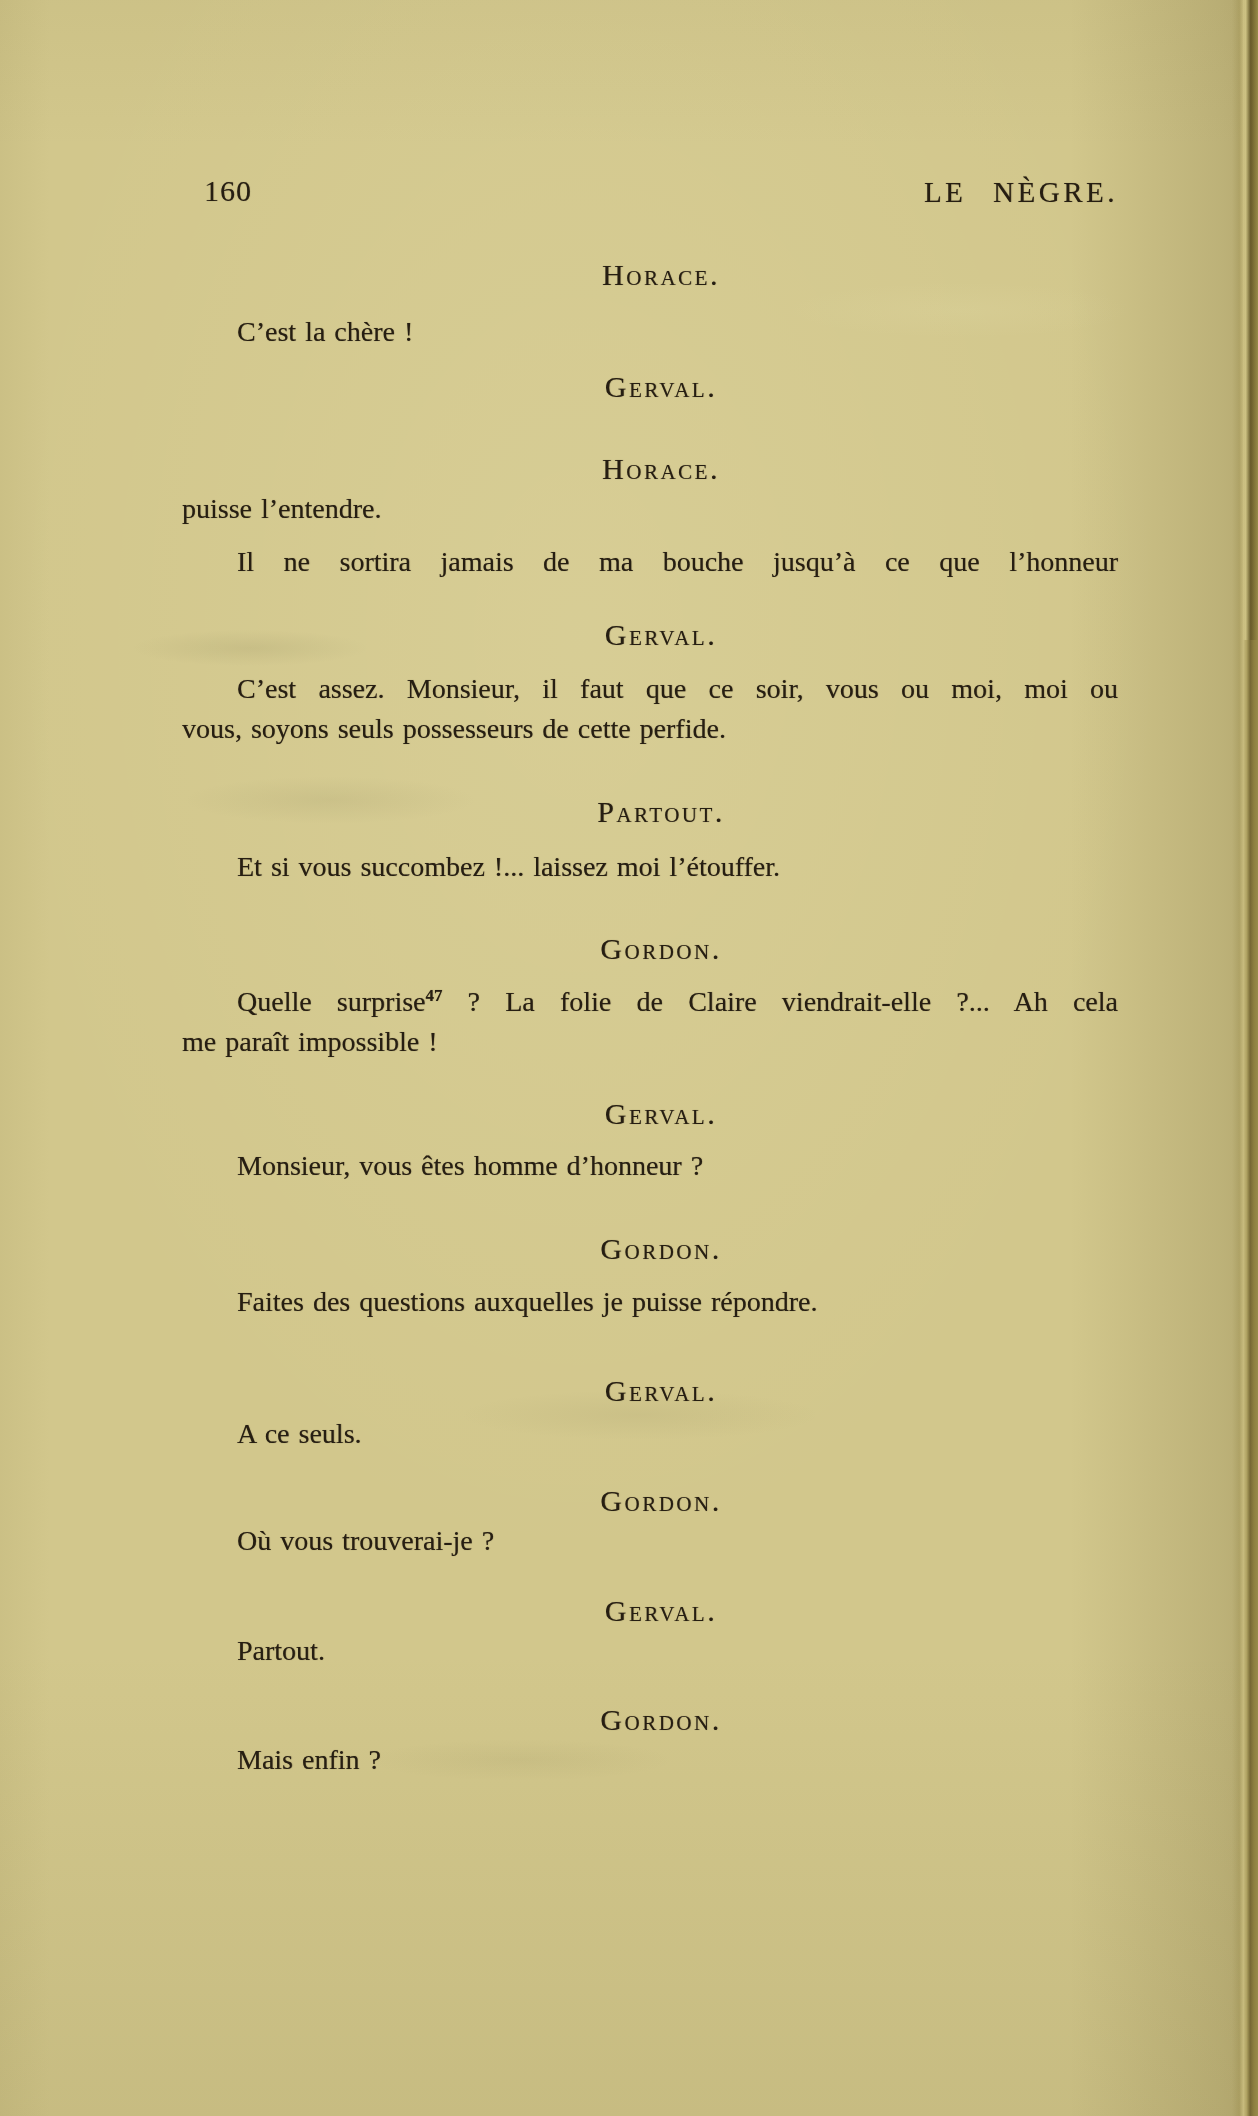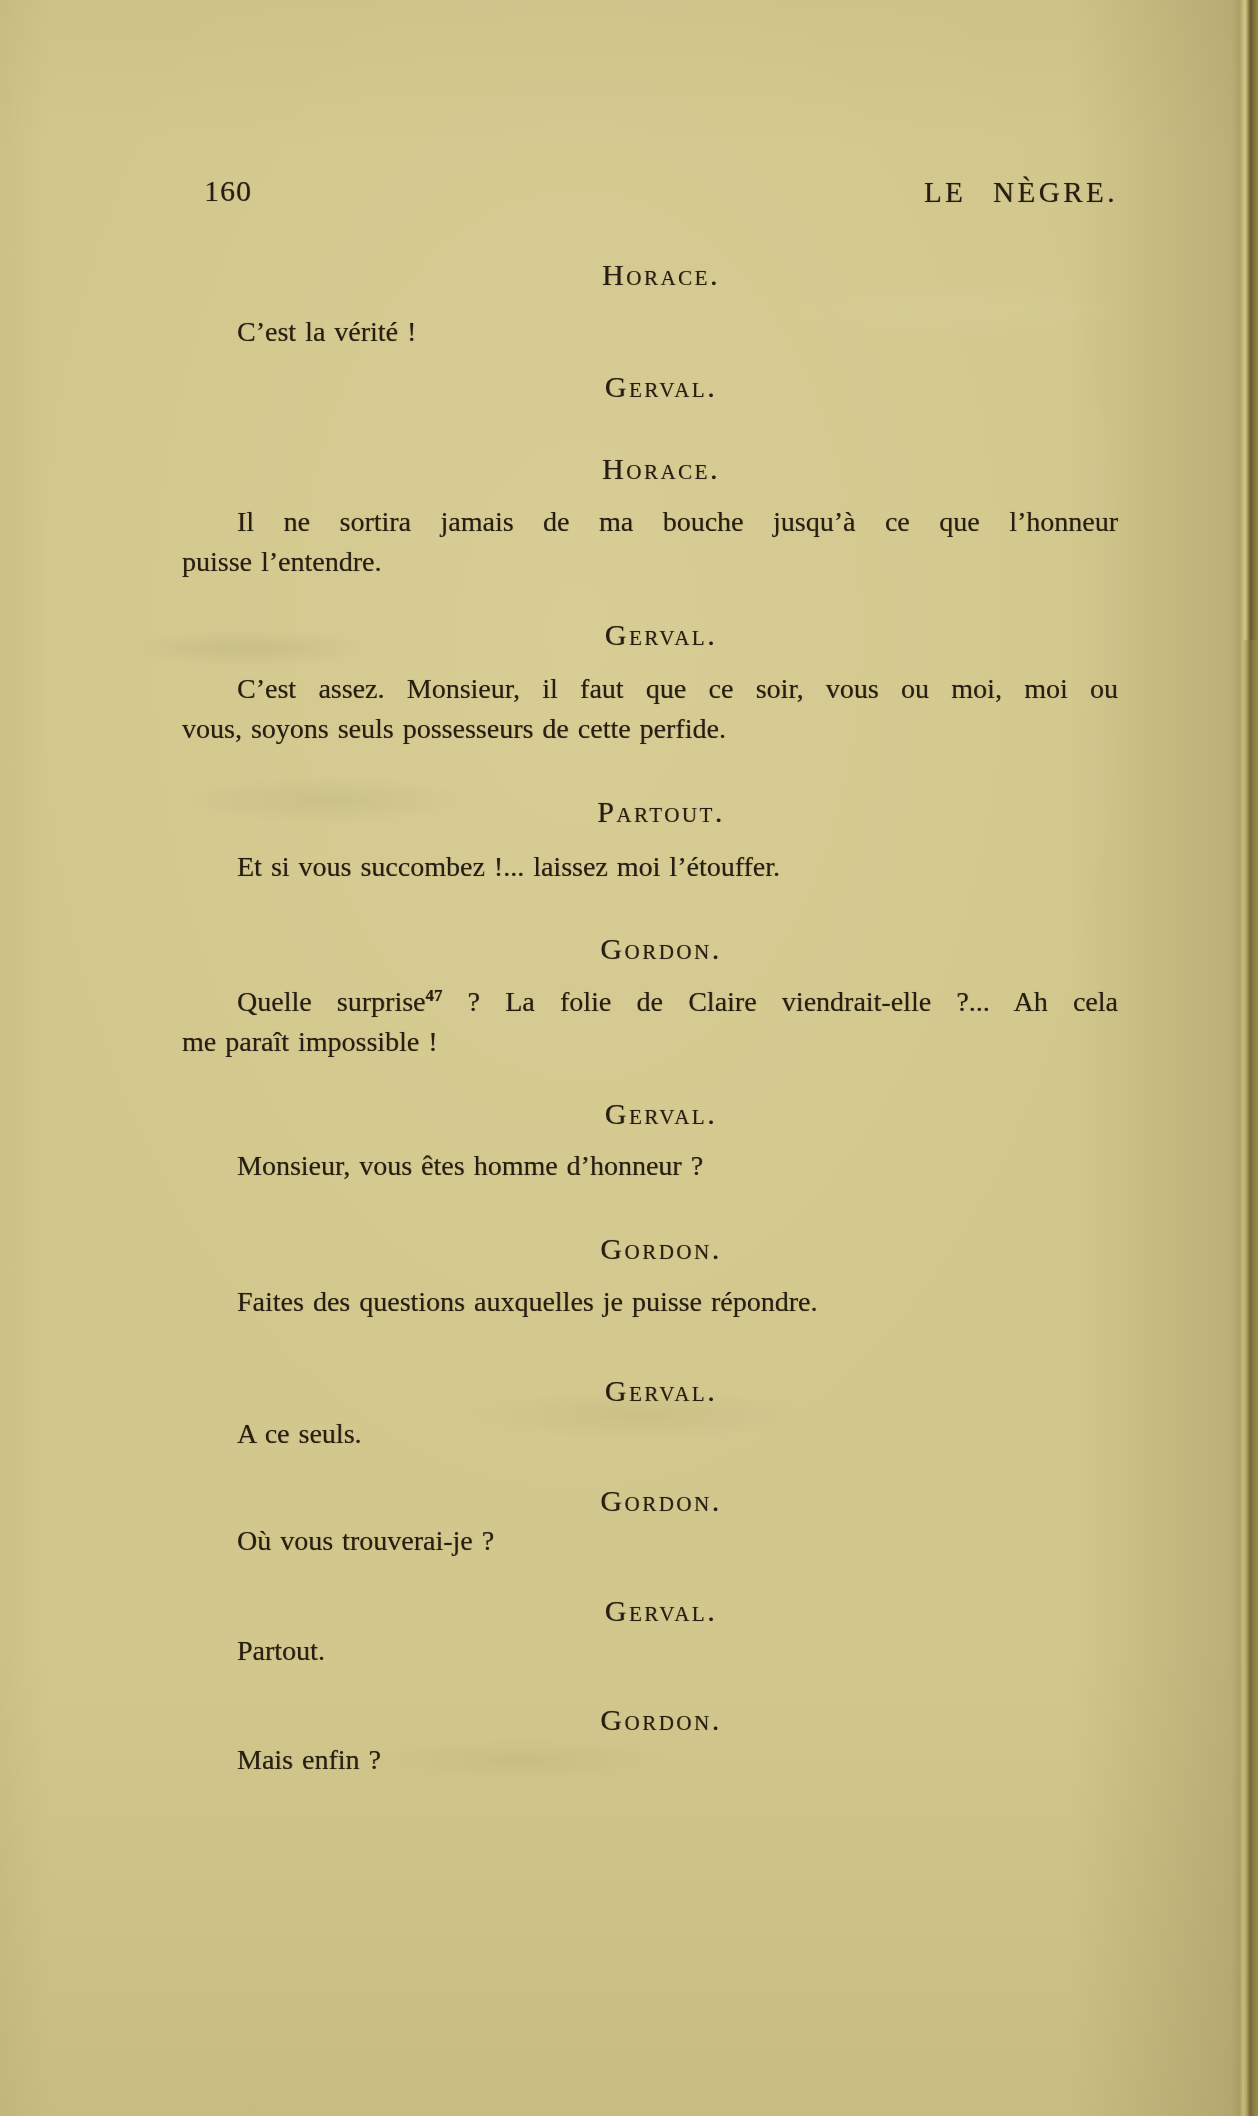--- a/index.html
+++ b/index.html
@@ -85,27 +85,27 @@
 <div class="page">
 
   <header class="page-header inked">
     <div class="page-number">160</div>
     <div class="running-title">LE NÈGRE.</div>
   </header>
 
   <main class="content inked">
 
     <h2 class="speaker" style="margin-top:0">Horace.</h2>
-    <p class="line indent" style="margin-top:17px">C’est la vérité !</p>
+    <p class="line indent" style="margin-top:17px">C’est la chère !</p>
 
     <h2 class="speaker" style="margin-top:15px">Gerval.</h2>
 
     <h2 class="speaker" style="margin-top:42px">Horace.</h2>
+    <p class="line">puisse l’entendre.</p>
     <p class="line indent wrap" style="margin-top:13px">Il ne sortira jamais de ma bouche jusqu’à ce que l’honneur</p>
-    <p class="line">puisse l’entendre.</p>
 
     <h2 class="speaker" style="margin-top:33px">Gerval.</h2>
     <p class="line indent wrap" style="margin-top:14px">C’est assez. Monsieur, il faut que ce soir, vous ou moi, moi ou</p>
     <p class="line">vous, soyons seuls possesseurs de cette perfide.</p>
 
     <h2 class="speaker" style="margin-top:43px">Partout.</h2>
     <p class="line indent" style="margin-top:15px">Et si vous succombez !... laissez moi l’étouffer.</p>
 
     <h2 class="speaker" style="margin-top:42px">Gordon.</h2>
     <p class="line indent wrap" style="margin-top:13px"><span>Quelle surprise</span><sup class="note">47</sup><span> ? La folie de Claire viendrait-elle ?... Ah cela</span></p>

